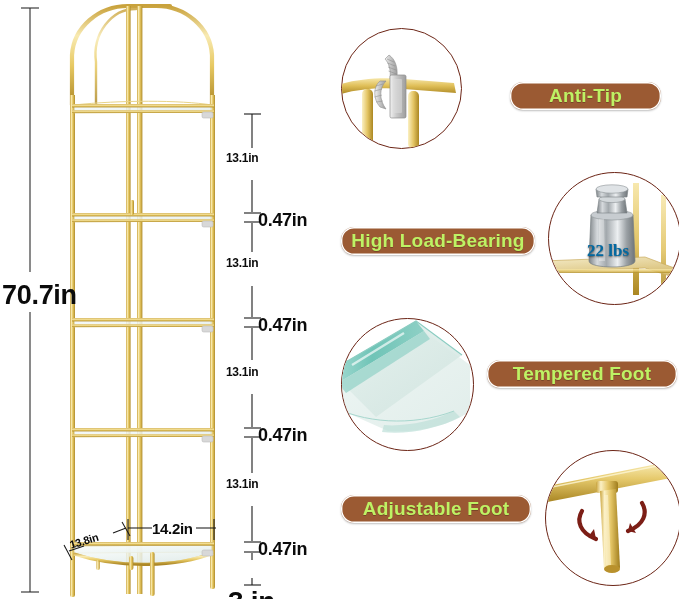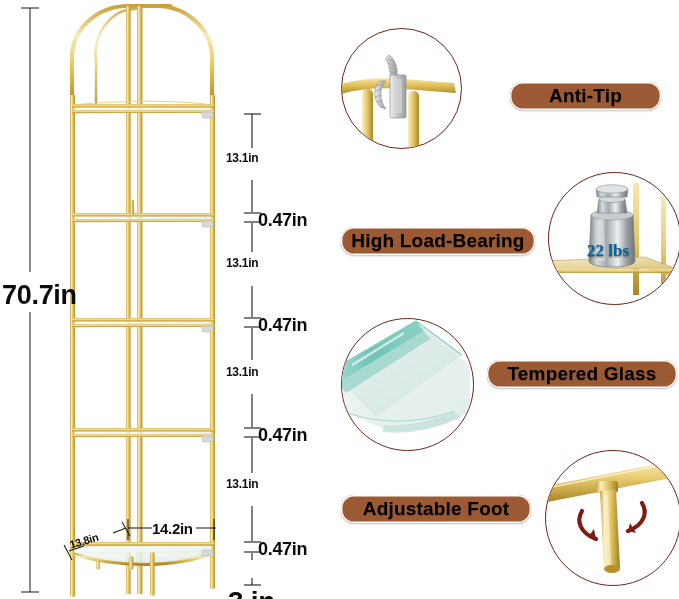--- a/index.html
+++ b/index.html
@@ -30,21 +30,21 @@
   .dim-rot{font-size:11px;transform:rotate(-17deg);transform-origin:left center;}
 
   
   #features{position:absolute;left:340px;top:0;width:339px;height:599px;}
 
   .badge{
     position:absolute;
     background:#9b5a33;
     border-radius:13px;
     box-shadow:0 0 0 1.4px #ffffff inset, 0 1px 2px rgba(0,0,0,.25);
-    color:#000000;
+    color:#bef264;
     font-weight:bold;
     display:flex;align-items:center;justify-content:center;
     white-space:nowrap;
     letter-spacing:0.2px;
     text-shadow:0 1px 0 rgba(0,0,0,.22);
   }
 
   .circle-photo{
     position:absolute;
     border-radius:50%;
@@ -343,21 +343,21 @@
 
         <path d="M42,106 C62,108 92,102 112,92 L118,98 C96,110 64,116 40,113 Z" fill="#bde0d9" opacity=".7"></path>
 
         <path d="M-12,52 L74,2 L120,36" fill="none" stroke="#8ccdc2" stroke-width="1.1"></path>
         <path d="M-12,86 C20,104 70,108 112,92" fill="none" stroke="#a6d6cd" stroke-width="1"></path>
 
         <path d="M10,46 L62,14" fill="none" stroke="#ffffff" stroke-width="2.4" opacity=".65"></path>
       </svg>
     </div>
     <div class="badge" style="left:147px;top:360px;width:190px;height:28px;font-size:19px;">
-      <span>Tempered Glass</span>
+      <span>Tempered Foot</span>
     </div>
 
     <div class="circle-photo" style="left:205px;top:450px;width:134px;height:134px;">
       <svg width="134" height="134" viewBox="0 0 134 134">
         <defs>
           <linearGradient id="fg1" x1="0" y1="0" x2="0" y2="1">
             <stop offset="0%" stop-color="#faeeba"></stop>
             <stop offset="42%" stop-color="#e6ca6d"></stop>
             <stop offset="100%" stop-color="#a78320"></stop>
           </linearGradient>

